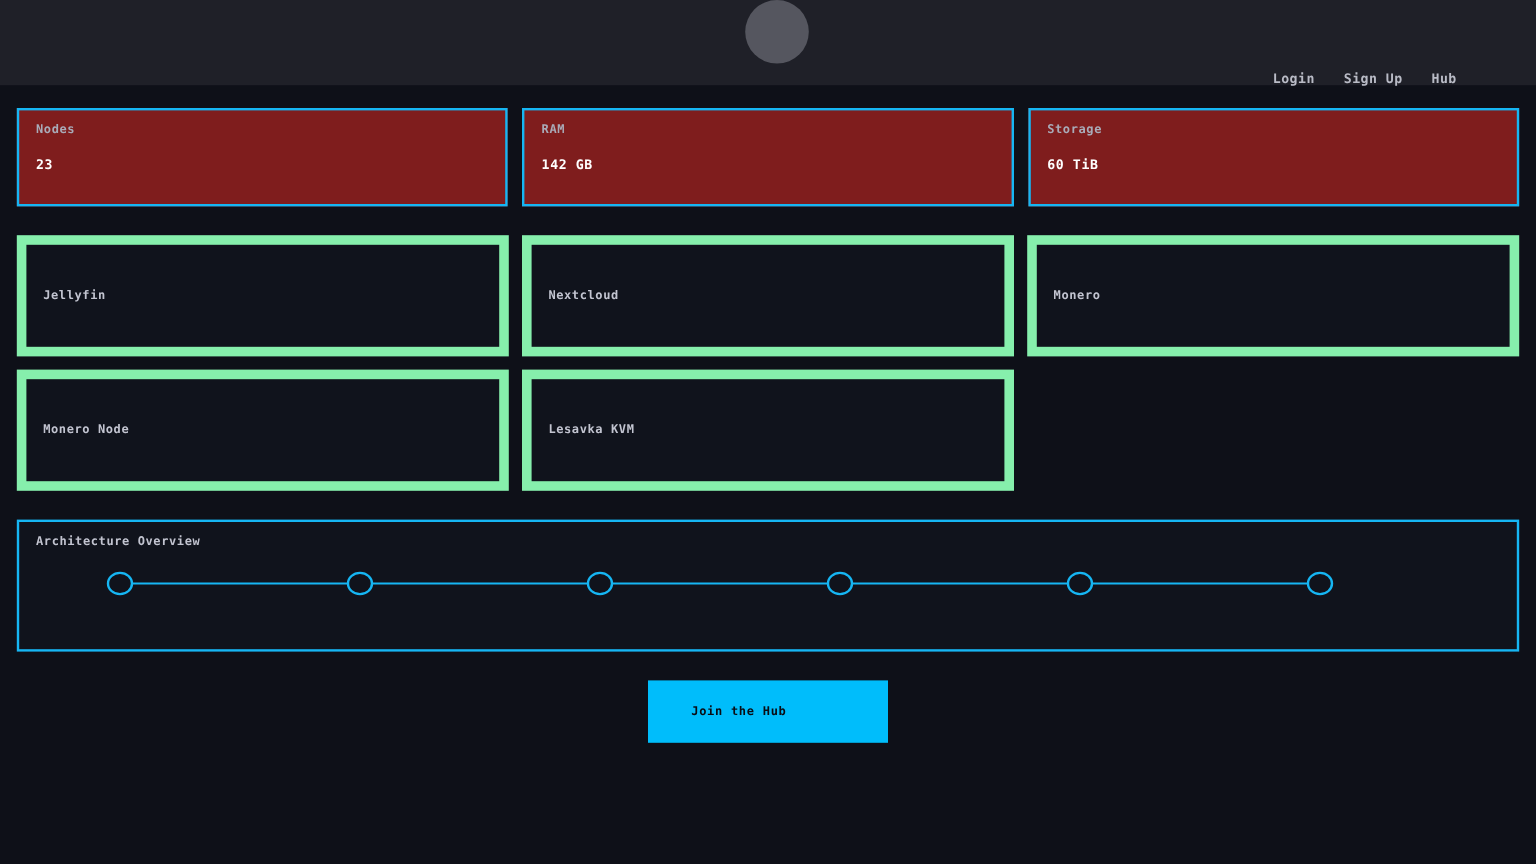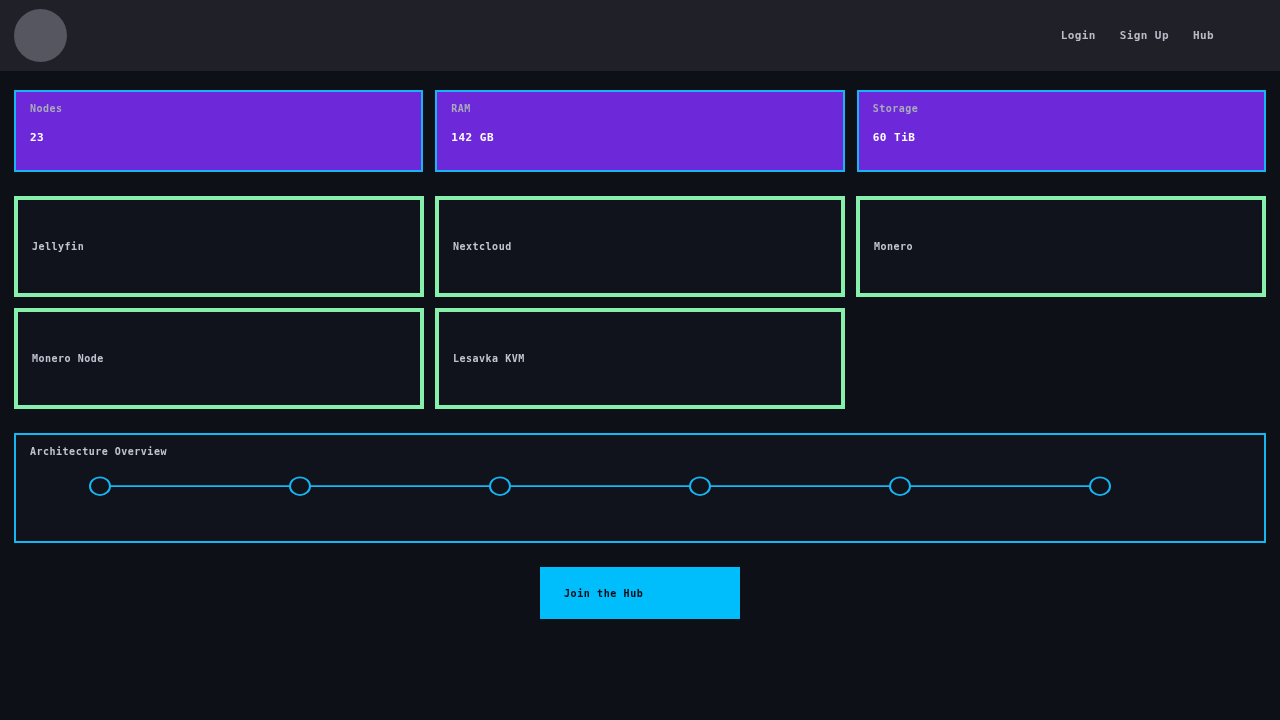--- a/index.html
+++ b/index.html
@@ -18,20 +18,21 @@
 
   
   .header {
     position: relative;
     width: 1280px;
     height: 71px;
     background: #1f2028;
     display: flex;
     align-items: center;
     padding: 0 0 0 14px;
+    flex-direction: column;
   }
 
   .avatar {
     width: 53px;
     height: 53px;
     border-radius: 50%;
     background: #55565f;
     flex: 0 0 auto;
   }
 
@@ -63,21 +64,21 @@
   
   .stats-row {
     display: flex;
     gap: 12px;
     margin-top: 19px;
   }
 
   .stat-card {
     flex: 1 1 0;
     height: 82px;
-    background: #6d28d9;
+    background: #7f1d1d;
     border: 2px solid #16b6f3;
     padding: 11px 14px;
   }
 
   .stat-label {
     font-size: 10px;
     font-weight: bold;
     color: #a9abb8;
     letter-spacing: 0.5px;
   }
@@ -94,21 +95,21 @@
   .services-grid {
     display: grid;
     grid-template-columns: repeat(3, 1fr);
     gap: 11px;
     margin-top: 24px;
   }
 
   .service-card {
     height: 101px;
     background: #10131c;
-    border: 4px solid #86efac;
+    border: 8px solid #86efac;
     display: flex;
     align-items: center;
     padding: 0 14px;
   }
 
   .service-title {
     font-size: 10px;
     font-weight: bold;
     color: #c2c4d0;
     letter-spacing: 0.5px;
@@ -146,21 +147,21 @@
     margin-top: 24px;
   }
 
   .cta-button {
     width: 200px;
     height: 52px;
     background: #00bdfb;
     border: none;
     display: flex;
     align-items: center;
-    padding-left: 24px;
+    padding-left: 36px;
     cursor: pointer;
   }
 
   .cta-label {
     font-family: "DejaVu Sans Mono", monospace;
     font-size: 10px;
     font-weight: bold;
     color: #0a0d14;
     letter-spacing: 0.6px;
   }

